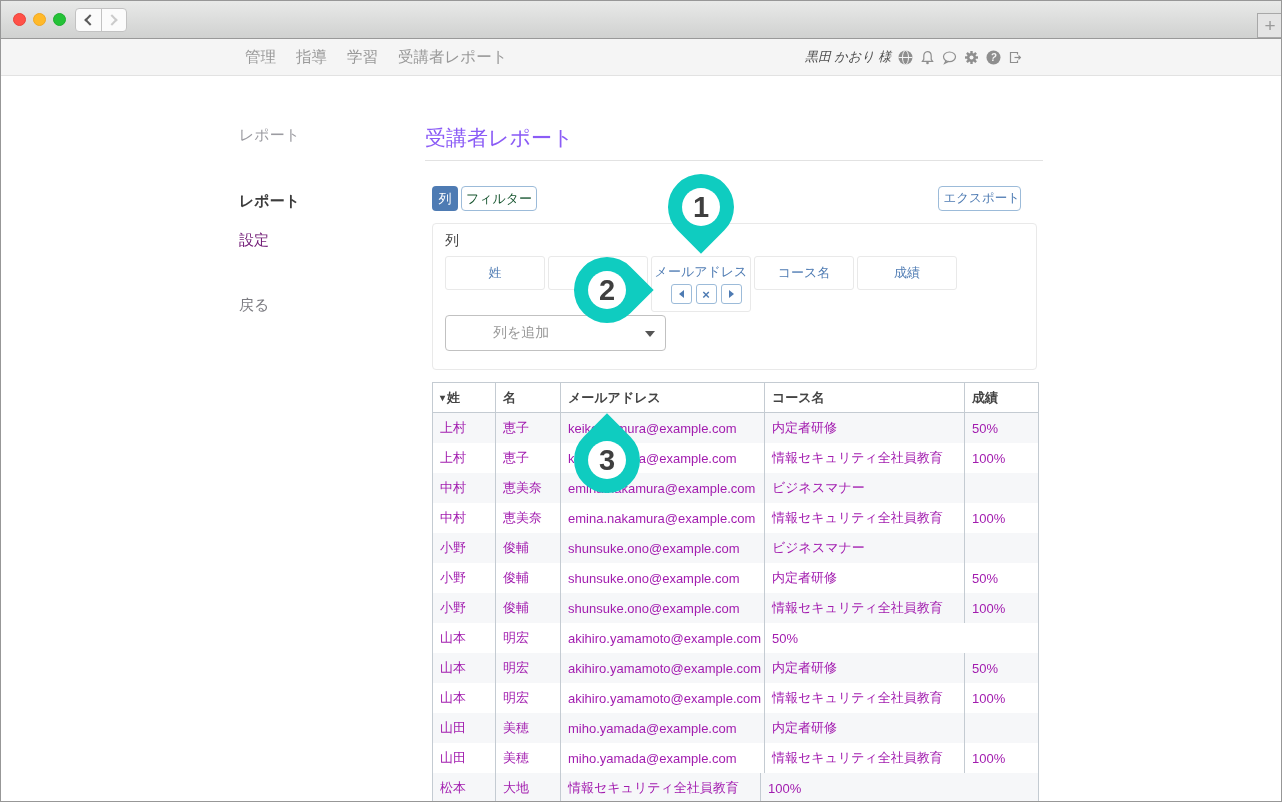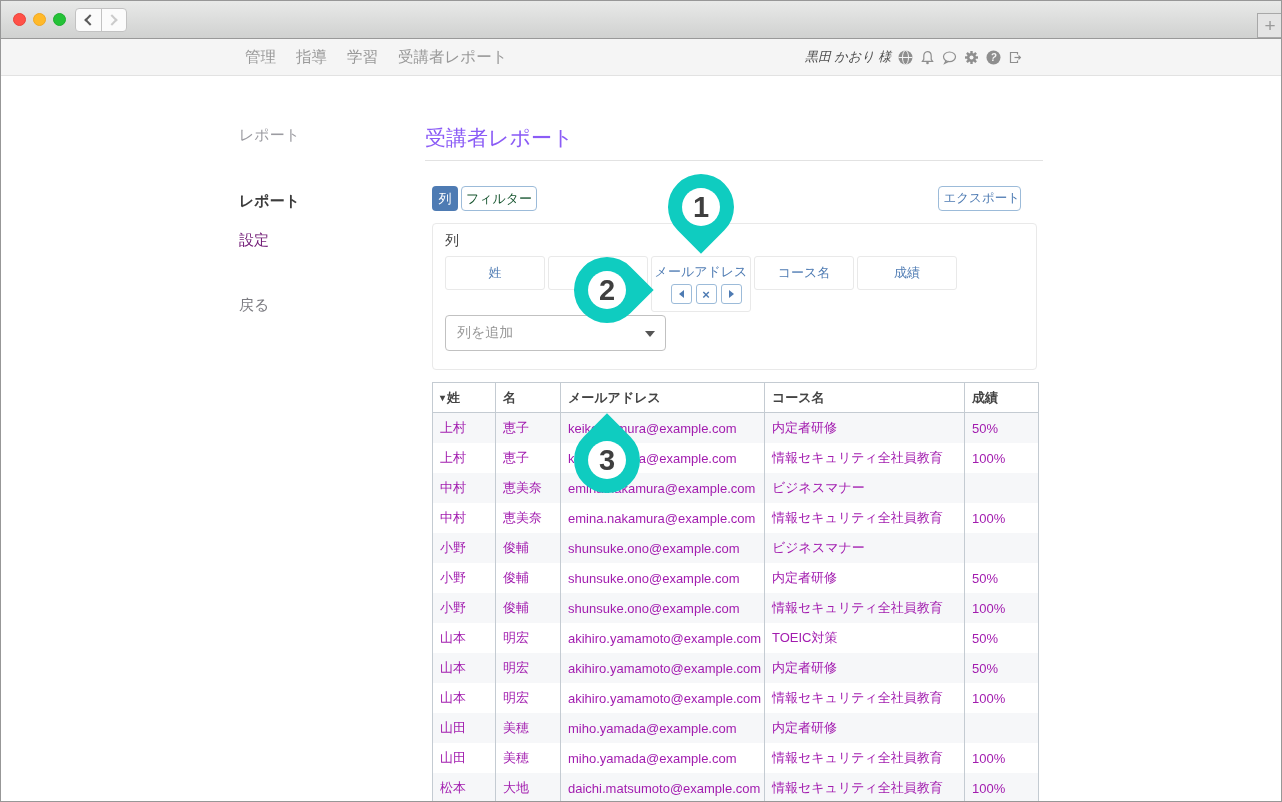--- a/index.html
+++ b/index.html
@@ -39,21 +39,21 @@
 .btn-export{left:938px;top:186px;width:83px;height:25px;border:1px solid #9cbbd9;border-radius:4px;color:#4e7bb3;font-size:12.5px;display:flex;align-items:center;justify-content:center;gap:4px;background:#fff;white-space:nowrap;}
 .panel{left:432px;top:223px;width:605px;height:147px;border:1px solid #e9e9e9;border-radius:4px;background:#fff;}
 .paneltitle{left:445px;top:232px;font-size:14px;color:#444;}
 .chip{top:256px;width:100px;height:34px;border:1px solid #e9e9e9;border-radius:3px;background:#fff;color:#4e7bb3;font-size:13px;display:flex;align-items:center;justify-content:center;}
 .chip.active{height:56px;flex-direction:column;justify-content:flex-start;padding-top:6px;}
 .chipbtns{top:284px;width:100px;display:flex;justify-content:center;gap:4px;}
 .cbtn{width:21px;height:20px;border:1px solid #9cbbd9;border-radius:3px;background:#fff;display:flex;align-items:center;justify-content:center;color:#4e7bb3;}
 .tri-l{width:0;height:0;border-top:4px solid transparent;border-bottom:4px solid transparent;border-right:5px solid #4e7bb3;}
 .tri-r{width:0;height:0;border-top:4px solid transparent;border-bottom:4px solid transparent;border-left:5px solid #4e7bb3;}
 .xglyph{font-weight:bold;font-size:13px;color:#4e7bb3;line-height:1;}
-.select{left:445px;top:315px;width:221px;height:36px;border:1px solid #c1c1c1;border-radius:4px;background:#fff;display:flex;align-items:center;}
+.select{left:445px;top:315px;width:221px;height:36px;border:1px solid #c1c1c1;border-radius:4px;background:#fff;display:flex;align-items:center;padding-left:36px;}
 .select .ph{font-size:14px;color:#999;padding-left:11px;}
 .select .caret{position:absolute;right:10px;top:15px;width:0;height:0;border-left:5px solid transparent;border-right:5px solid transparent;border-top:6px solid #555;}
 
 .tbl{left:432px;top:382px;width:607px;border:1px solid #c4cbd2;background:#fff;}
 .trow{display:flex;height:30px;align-items:center;font-size:13px;color:#a21caf;}
 .trow.head{border-bottom:1px solid #c4cbd2;font-weight:bold;color:#444;}
 .trow.odd{background:#f6f7f9;}
 .c{height:100%;display:flex;align-items:center;padding-left:7px;overflow:hidden;}
 .c+.c{border-left:1px solid #c4cbd2;}
 .w1{width:62px;}.w2{width:65px;}.w3{width:204px;}.w4{width:200px;}.w5{width:74px;}
@@ -263,21 +263,20 @@
       <div class="c w1">小野</div>
       <div class="c w2">俊輔</div>
       <div class="c w3">shunsuke.ono@example.com</div>
       <div class="c w4">情報セキュリティ全社員教育</div>
       <div class="c w5">100%</div>
     </div>
     <div class="trow">
       <div class="c w1">山本</div>
       <div class="c w2">明宏</div>
       <div class="c w3">akihiro.yamamoto@example.com</div>
-      <div class="c w4">TOEIC対策</div>
       <div class="c w5">50%</div>
     </div>
     <div class="trow odd">
       <div class="c w1">山本</div>
       <div class="c w2">明宏</div>
       <div class="c w3">akihiro.yamamoto@example.com</div>
       <div class="c w4">内定者研修</div>
       <div class="c w5">50%</div>
     </div>
     <div class="trow">
@@ -297,21 +296,20 @@
     <div class="trow">
       <div class="c w1">山田</div>
       <div class="c w2">美穂</div>
       <div class="c w3">miho.yamada@example.com</div>
       <div class="c w4">情報セキュリティ全社員教育</div>
       <div class="c w5">100%</div>
     </div>
     <div class="trow odd">
       <div class="c w1">松本</div>
       <div class="c w2">大地</div>
-      <div class="c w3">daichi.matsumoto@example.com</div>
       <div class="c w4">情報セキュリティ全社員教育</div>
       <div class="c w5">100%</div>
     </div>
   </div>
 
 <div class="a pin down" id="marker1">
     <span class="pnum">1</span>
   </div>
 <div class="a pin right" id="marker2">
     <span class="pnum">2</span>

